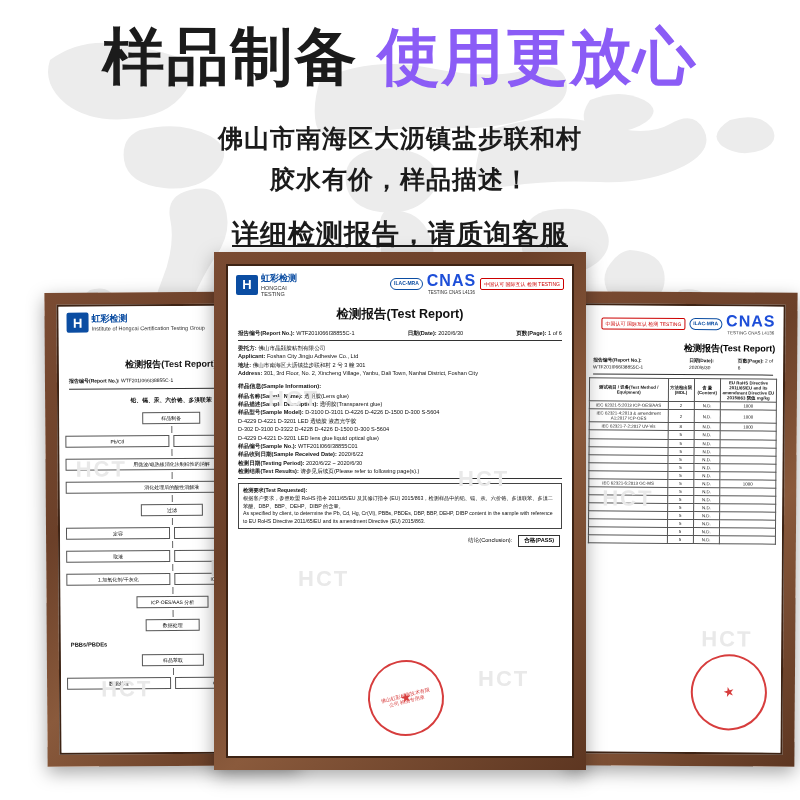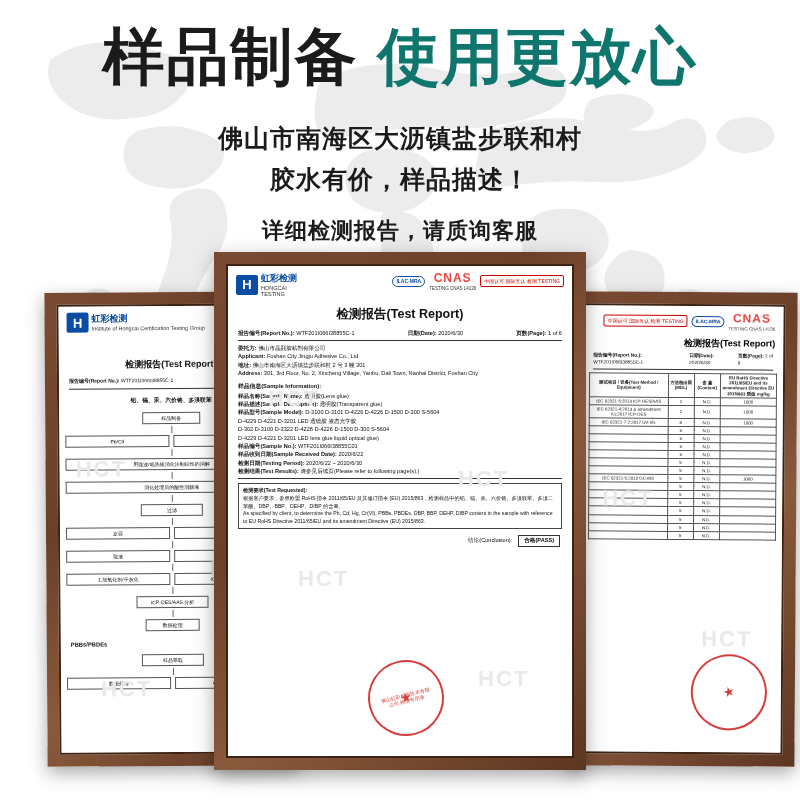--- a/index.html
+++ b/index.html
@@ -10,28 +10,28 @@
   }
   
   .bg-map{position:absolute;inset:0;overflow:hidden;}
   .bg-map svg{position:absolute;top:-10px;left:-10px;width:820px;height:520px;}
   .headline{
     position:absolute;top:26px;left:0;width:800px;text-align:center;
     font-weight:bold;letter-spacing:2px;line-height:1;
     font-size:62px;white-space:nowrap;
   }
   .headline .black{color:#1b1b1b;}
-  .headline .blue{color:#0f766e;}
+  .headline .blue{color:#8b5cf6;}
   .sub1,.sub2,.sub3{
     position:absolute;width:800px;text-align:center;color:#1b1b1b;
     font-weight:bold;white-space:nowrap;
   }
   .sub1{top:122px;font-size:25px;letter-spacing:1px;}
   .sub2{top:163px;font-size:25px;letter-spacing:1px;}
-  .sub3{top:216px;font-size:22px;letter-spacing:1px;}
+  .sub3{top:216px;font-size:27px;letter-spacing:1px;text-decoration:underline;}
 
   
   .frame{
     position:absolute;
     background:linear-gradient(135deg,#7a4b32 0%,#6b4029 35%,#8a5a3c 60%,#5d3621 100%);
     box-shadow:0 6px 18px rgba(0,0,0,.35);
     padding:12px;
     box-sizing:border-box;
   }
   .frame .inner-bevel{
@@ -60,21 +60,21 @@
     font-size:13px;display:flex;align-items:center;justify-content:center;border-radius:2px;
   }
   .hct-txt{font-size:5.5px;line-height:1.15;color:#333;}
   .hct-cn{font-size:9px;color:#0b4da2;font-weight:bold;}
   .badges{display:flex;align-items:center;gap:4px;}
   .badge-ilac{
     border:1px solid #0b4da2;color:#0b4da2;font-size:5px;font-weight:bold;
     padding:2px 3px;border-radius:7px;line-height:1.1;text-align:center;
   }
   .badge-cnas{text-align:center;line-height:1.15;}
-  .badge-cnas .big{font-size:12px;font-weight:bold;color:#ef4444;letter-spacing:1px;}
+  .badge-cnas .big{font-size:16px;font-weight:bold;color:#1d4ed8;letter-spacing:1px;}
   .badge-cnas .sm{font-size:4.5px;color:#333;}
   .badge-cn{border:1px solid #c00;color:#c00;font-size:5px;line-height:1.2;padding:2px 3px;text-align:center;border-radius:2px;}
   .doc-title{text-align:center;font-weight:bold;font-size:12.5px;margin:8px 0 6px;color:#111;}
   .kv{font-size:5.6px;color:#111;padding:0 10px;line-height:1.5;}
   .kv .row{display:flex;justify-content:space-between;gap:6px;}
   .kv b{font-weight:bold;}
   .sec-title{font-size:5.8px;font-weight:bold;padding:4px 10px 1px;color:#111;}
   .line{height:1px;background:#333;margin:3px 10px;}
   .box{
     margin:4px 10px;border:1px solid #444;font-size:5.2px;line-height:1.45;

